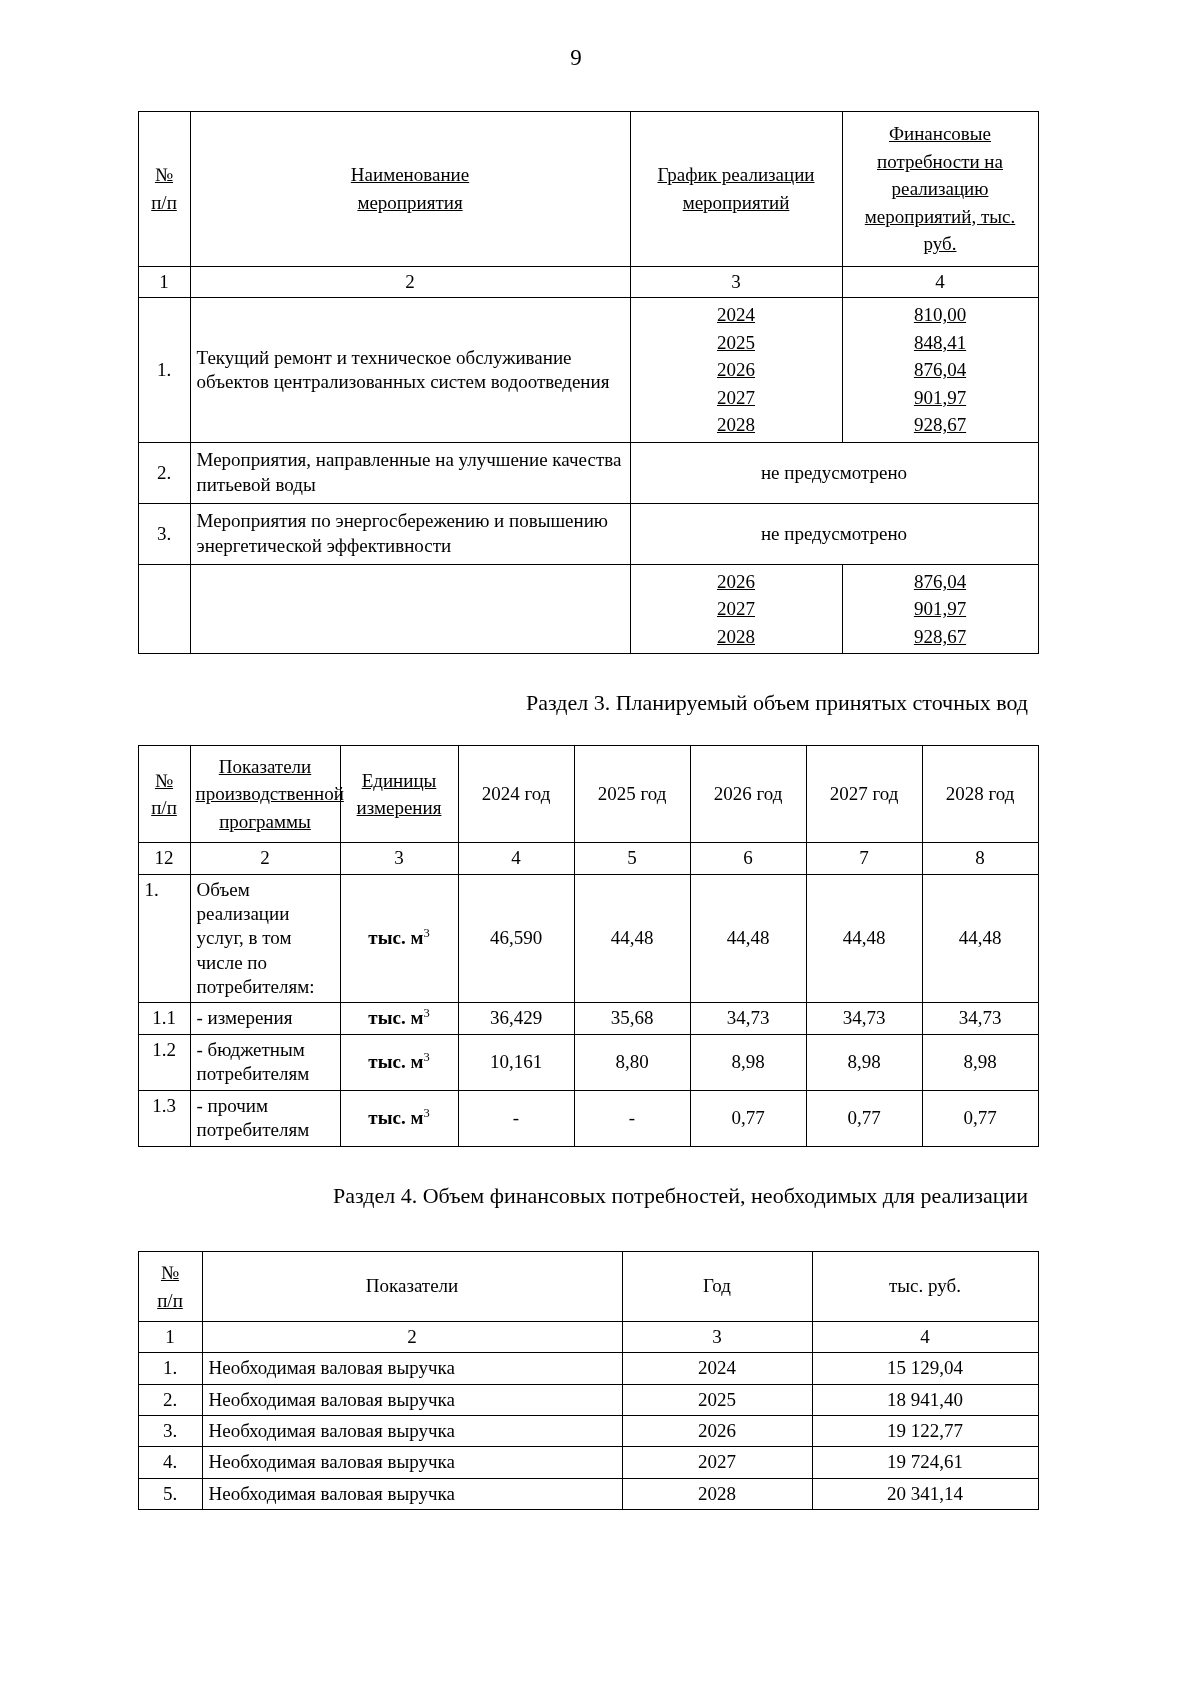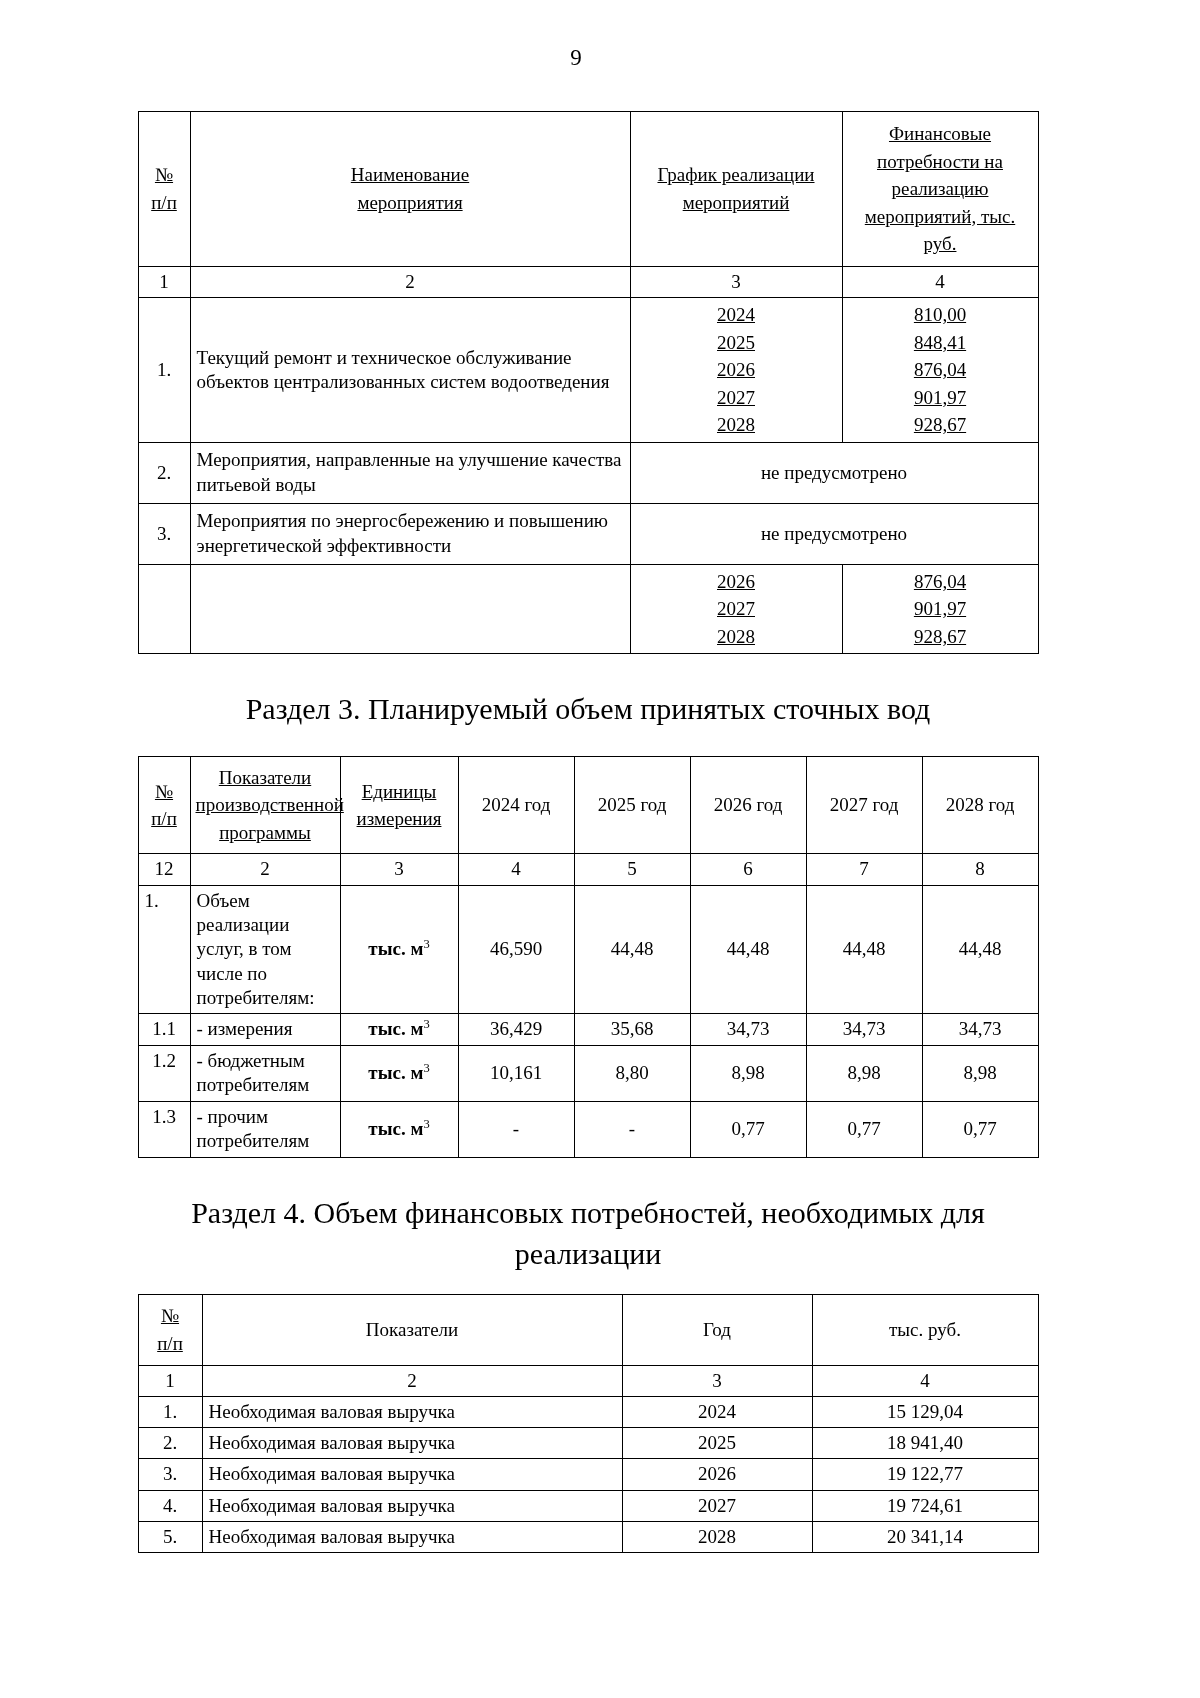--- a/index.html
+++ b/index.html
@@ -56,27 +56,27 @@
 
   
   .stack {
     display: block;
     line-height: 1.45;
     text-decoration: underline;
   }
 
   
   .section-title {
-    text-align: center;
-    font-size: 30px;
+    text-align: right;
+    font-size: 22px;
     line-height: 1.38;
     margin: 34px auto 26px auto;
     width: 880px;
   }
-  .section-title.tight { margin-bottom: 20px; }
+  .section-title.tight { margin-bottom: 40px; }
 
   
   .t1 { width: 900px; }
   .t1 col.c1 { width: 52px; }
   .t1 col.c2 { width: 440px; }
   .t1 col.c3 { width: 212px; }
   .t1 col.c4 { width: 196px; }
   .t1 .hdr td { padding: 8px 6px; }
   .t1 .tall td { height: 118px; }
   .t1 .mid td  { height: 54px; }

